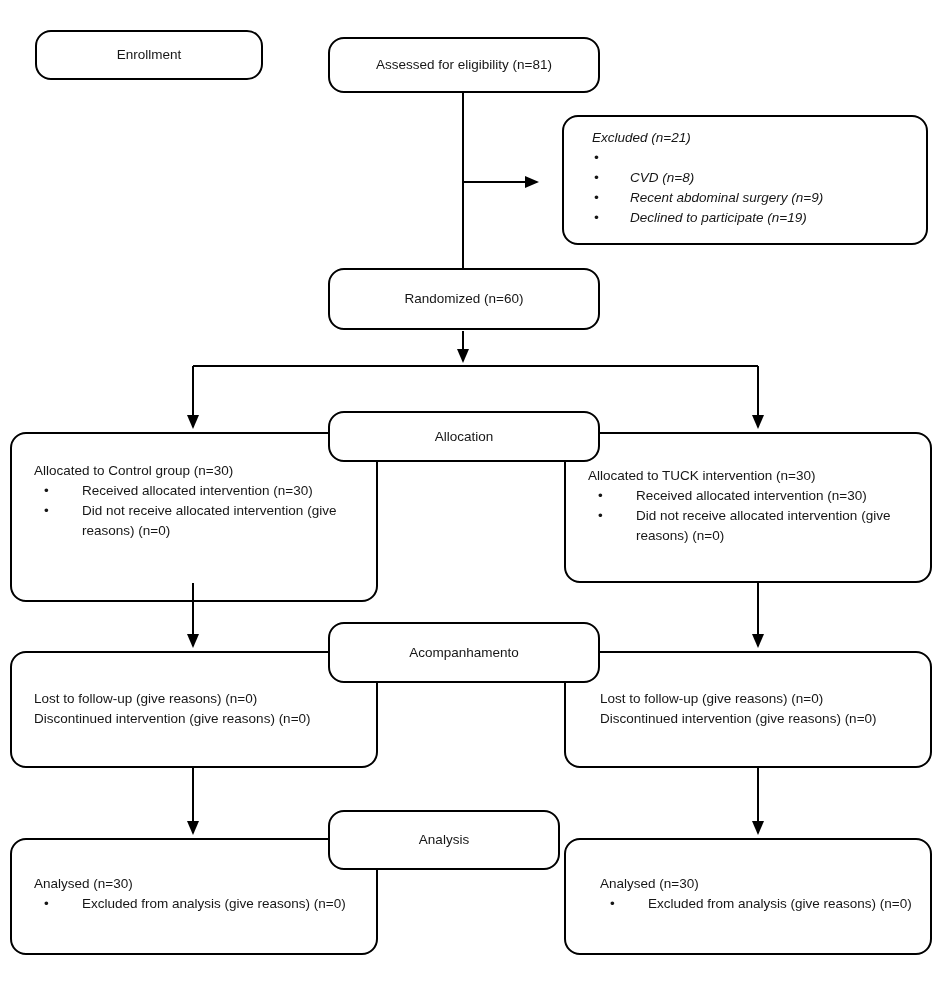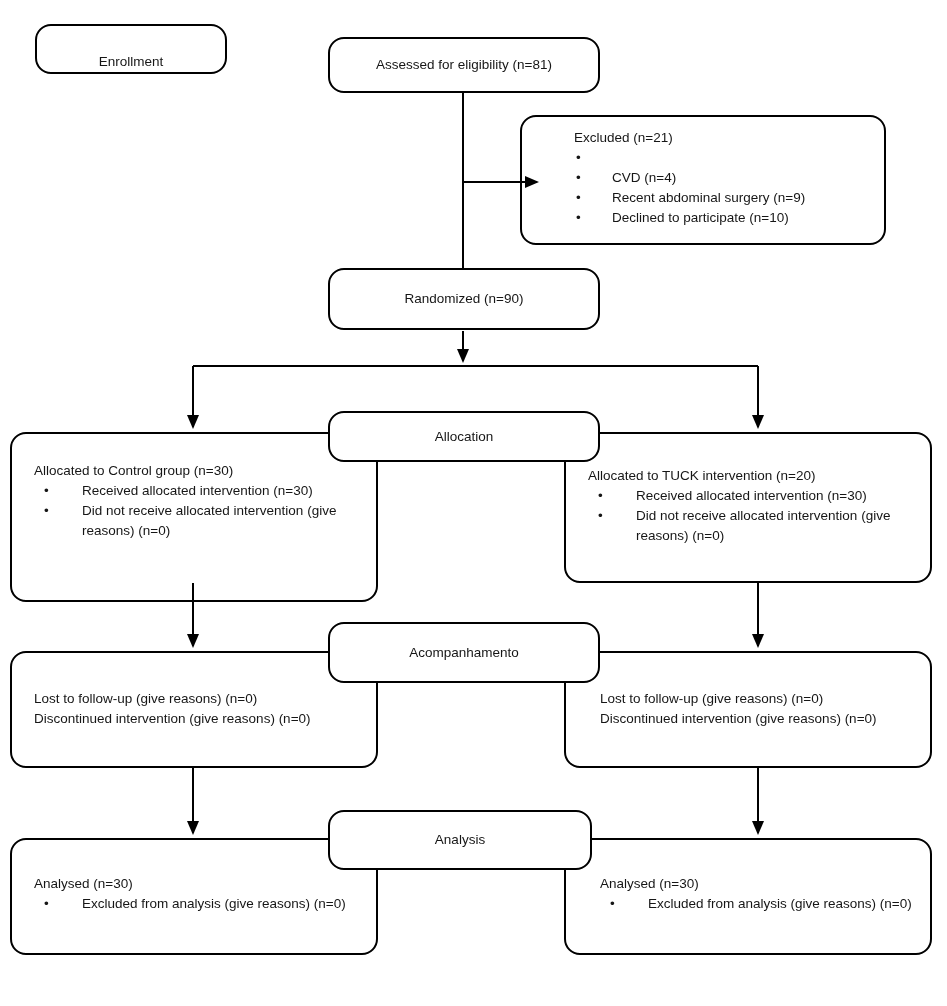--- a/index.html
+++ b/index.html
@@ -65,70 +65,70 @@
     <line x1="193" y1="366" x2="193" y2="427" marker-end="url(#ah)"></line>
     <line x1="758" y1="366" x2="758" y2="427" marker-end="url(#ah)"></line>
 
     <line x1="193" y1="583" x2="193" y2="646" marker-end="url(#ah)"></line>
     <line x1="758" y1="583" x2="758" y2="646" marker-end="url(#ah)"></line>
 
     <line x1="193" y1="768" x2="193" y2="833" marker-end="url(#ah)"></line>
     <line x1="758" y1="768" x2="758" y2="833" marker-end="url(#ah)"></line>
   </svg>
 
-  <div class="node pill" style="left:35px; top:24px; width:192px; height:50px;align-items:flex-end;">
+  <div class="node pill" style="left:35px; top:30px; width:228px; height:50px;">
     <span>Enrollment</span>
   </div>
 
   <div class="node pill" style="left:328px; top:37px; width:272px; height:56px;">
     <span>Assessed for eligibility (n=81)</span>
   </div>
 
-  <div class="node content-box excl" style="left:520px; top:115px; width:366px; height:130px; padding-left:52px; padding-top:11px;">
+  <div class="node content-box excl" style="left:562px; top:115px; width:366px; height:130px; padding-left:28px; padding-top:11px;font-style:italic;">
     <div class="inner">
       <div>Excluded (n=21)</div>
       <div class="bullet-row">
         <span class="bullet-glyph">•</span>
       </div>
       <div class="bullet-row">
         <span class="bullet-glyph">•</span>
-        <span class="bullet-text">CVD (n=4)</span>
+        <span class="bullet-text">CVD (n=8)</span>
       </div>
       <div class="bullet-row">
         <span class="bullet-glyph">•</span>
         <span class="bullet-text">Recent abdominal surgery (n=9)</span>
       </div>
       <div class="bullet-row">
         <span class="bullet-glyph">•</span>
-        <span class="bullet-text">Declined to participate (n=10)</span>
+        <span class="bullet-text">Declined to participate (n=19)</span>
       </div>
     </div>
   </div>
 
   <div class="node pill" style="left:328px; top:268px; width:272px; height:62px;">
-    <span>Randomized (n=90)</span>
+    <span>Randomized (n=60)</span>
   </div>
 
   <div class="node content-box" style="left:10px; top:432px; width:368px; height:170px; padding-top:27px;">
     <div class="inner">
       <div>Allocated to Control group (n=30)</div>
       <div class="bullet-row">
         <span class="bullet-glyph">•</span>
         <span class="bullet-text">Received allocated intervention (n=30)</span>
       </div>
       <div class="bullet-row">
         <span class="bullet-glyph">•</span>
         <span class="bullet-text">Did not receive allocated intervention (give reasons) (n=0)</span>
       </div>
     </div>
   </div>
 
   <div class="node content-box" style="left:564px; top:432px; width:368px; height:151px; padding-top:32px;">
     <div class="inner">
-      <div>Allocated to TUCK intervention (n=20)</div>
+      <div>Allocated to TUCK intervention (n=30)</div>
       <div class="bullet-row">
         <span class="bullet-glyph">•</span>
         <span class="bullet-text">Received allocated intervention (n=30)</span>
       </div>
       <div class="bullet-row">
         <span class="bullet-glyph">•</span>
         <span class="bullet-text">Did not receive allocated intervention (give reasons) (n=0)</span>
       </div>
     </div>
   </div>
@@ -168,17 +168,17 @@
   <div class="node content-box" style="left:564px; top:838px; width:368px; height:117px; padding-left:34px; padding-top:34px;">
     <div class="inner">
       <div>Analysed (n=30)</div>
       <div class="bullet-row">
         <span class="bullet-glyph">•</span>
         <span class="bullet-text">Excluded from analysis (give reasons) (n=0)</span>
       </div>
     </div>
   </div>
 
-  <div class="node pill" style="left:328px; top:810px; width:264px; height:60px;justify-content:center;">
+  <div class="node pill" style="left:328px; top:810px; width:232px; height:60px;justify-content:center;">
     <span>Analysis</span>
   </div>
 
 </div>
 
 </body></html>

